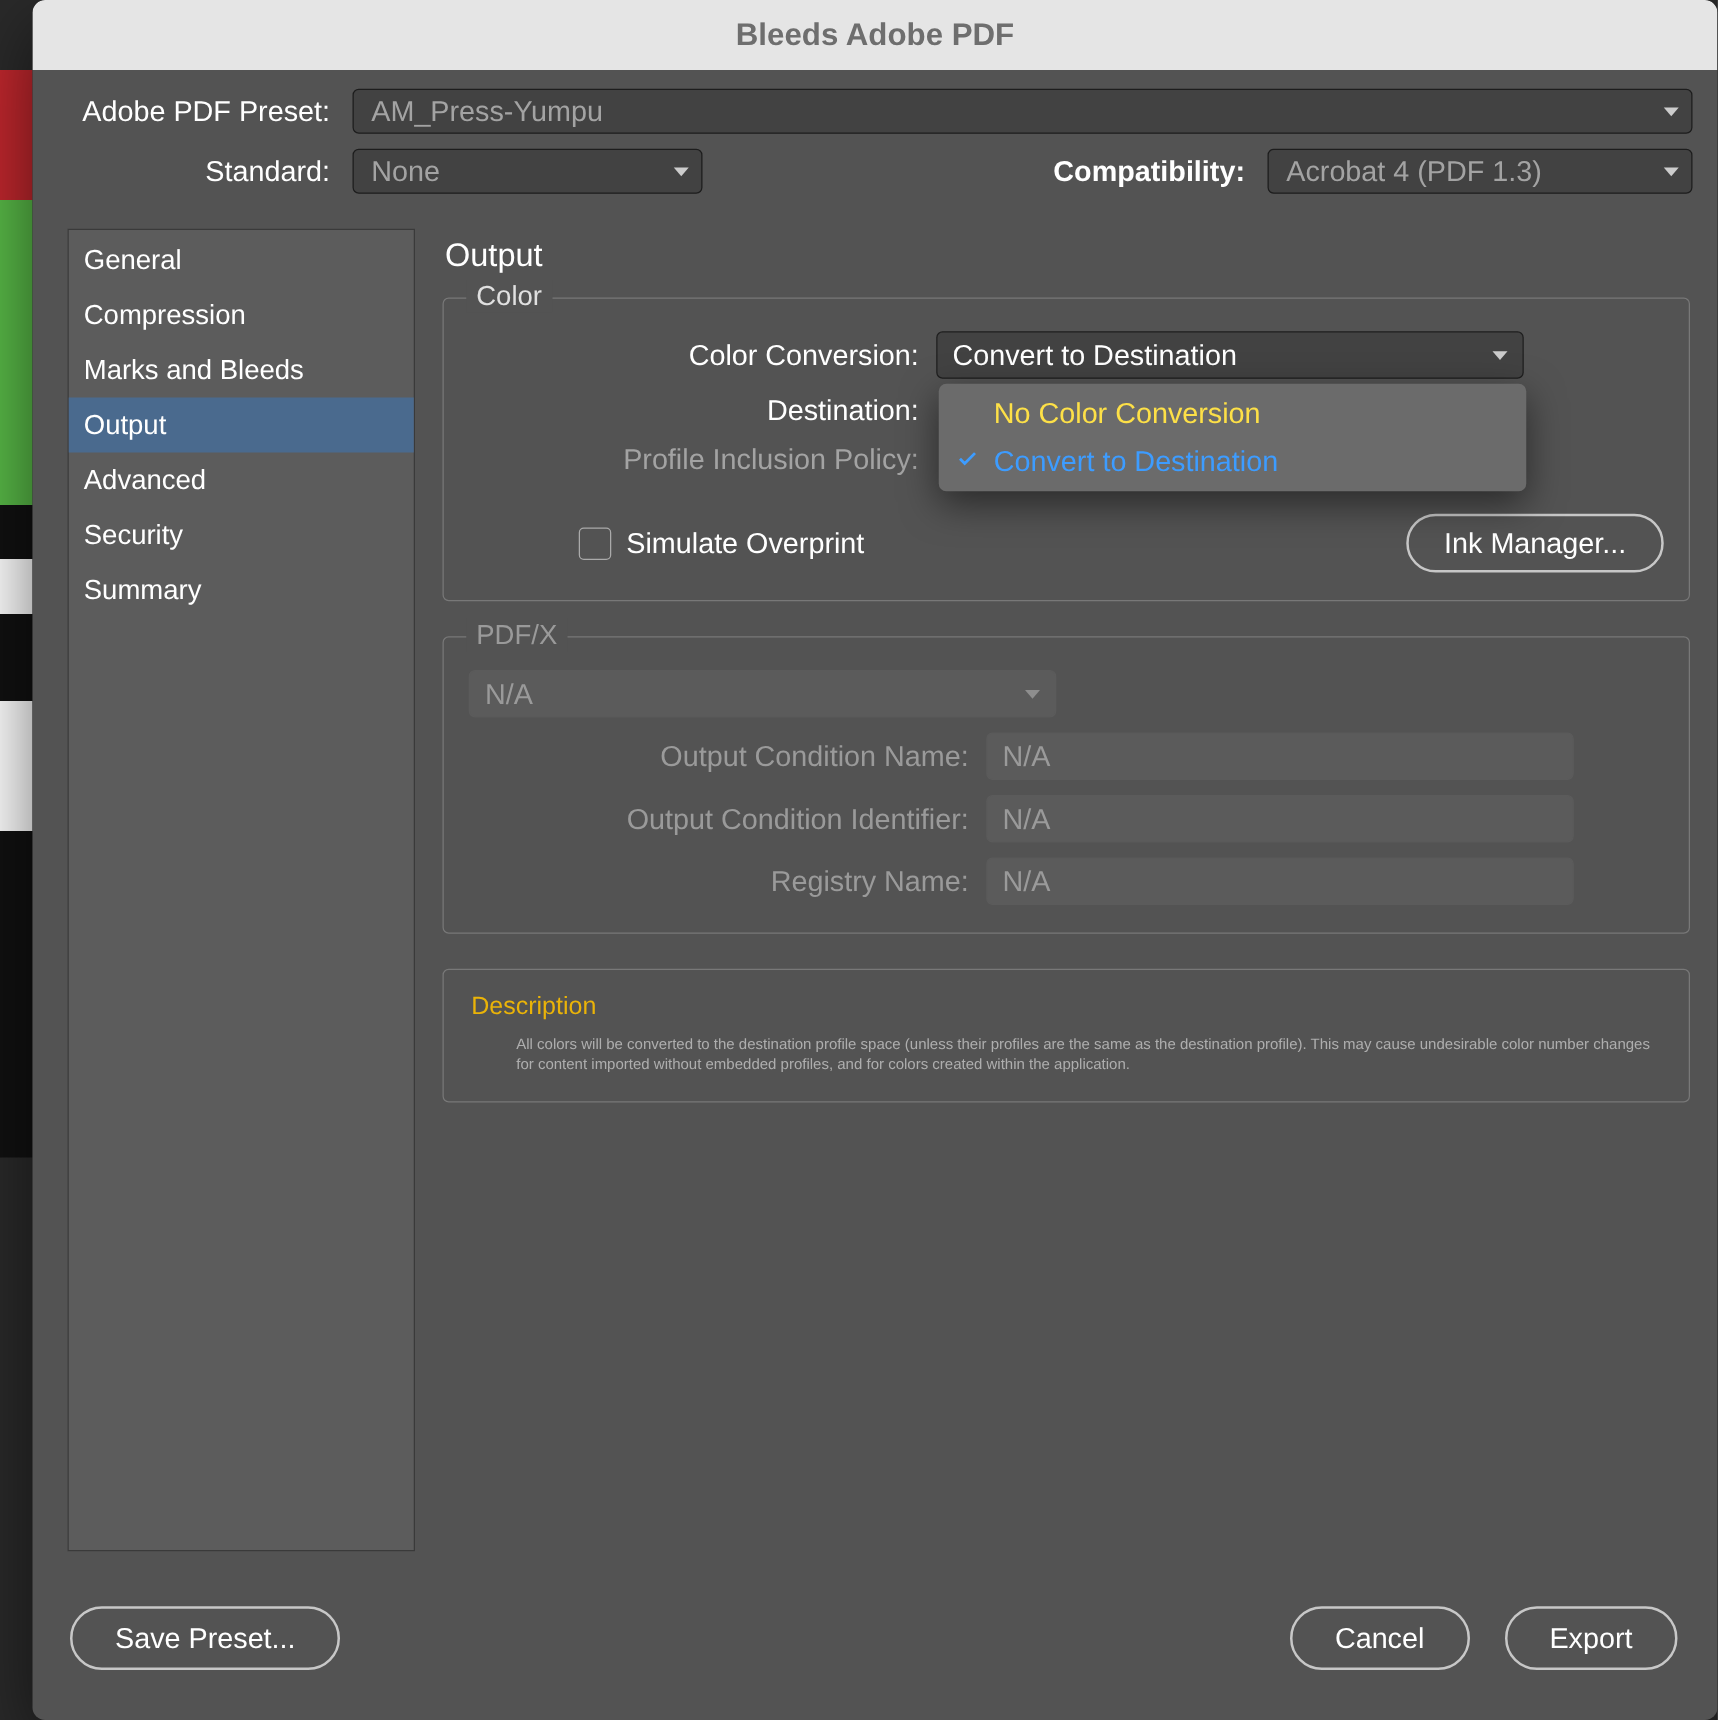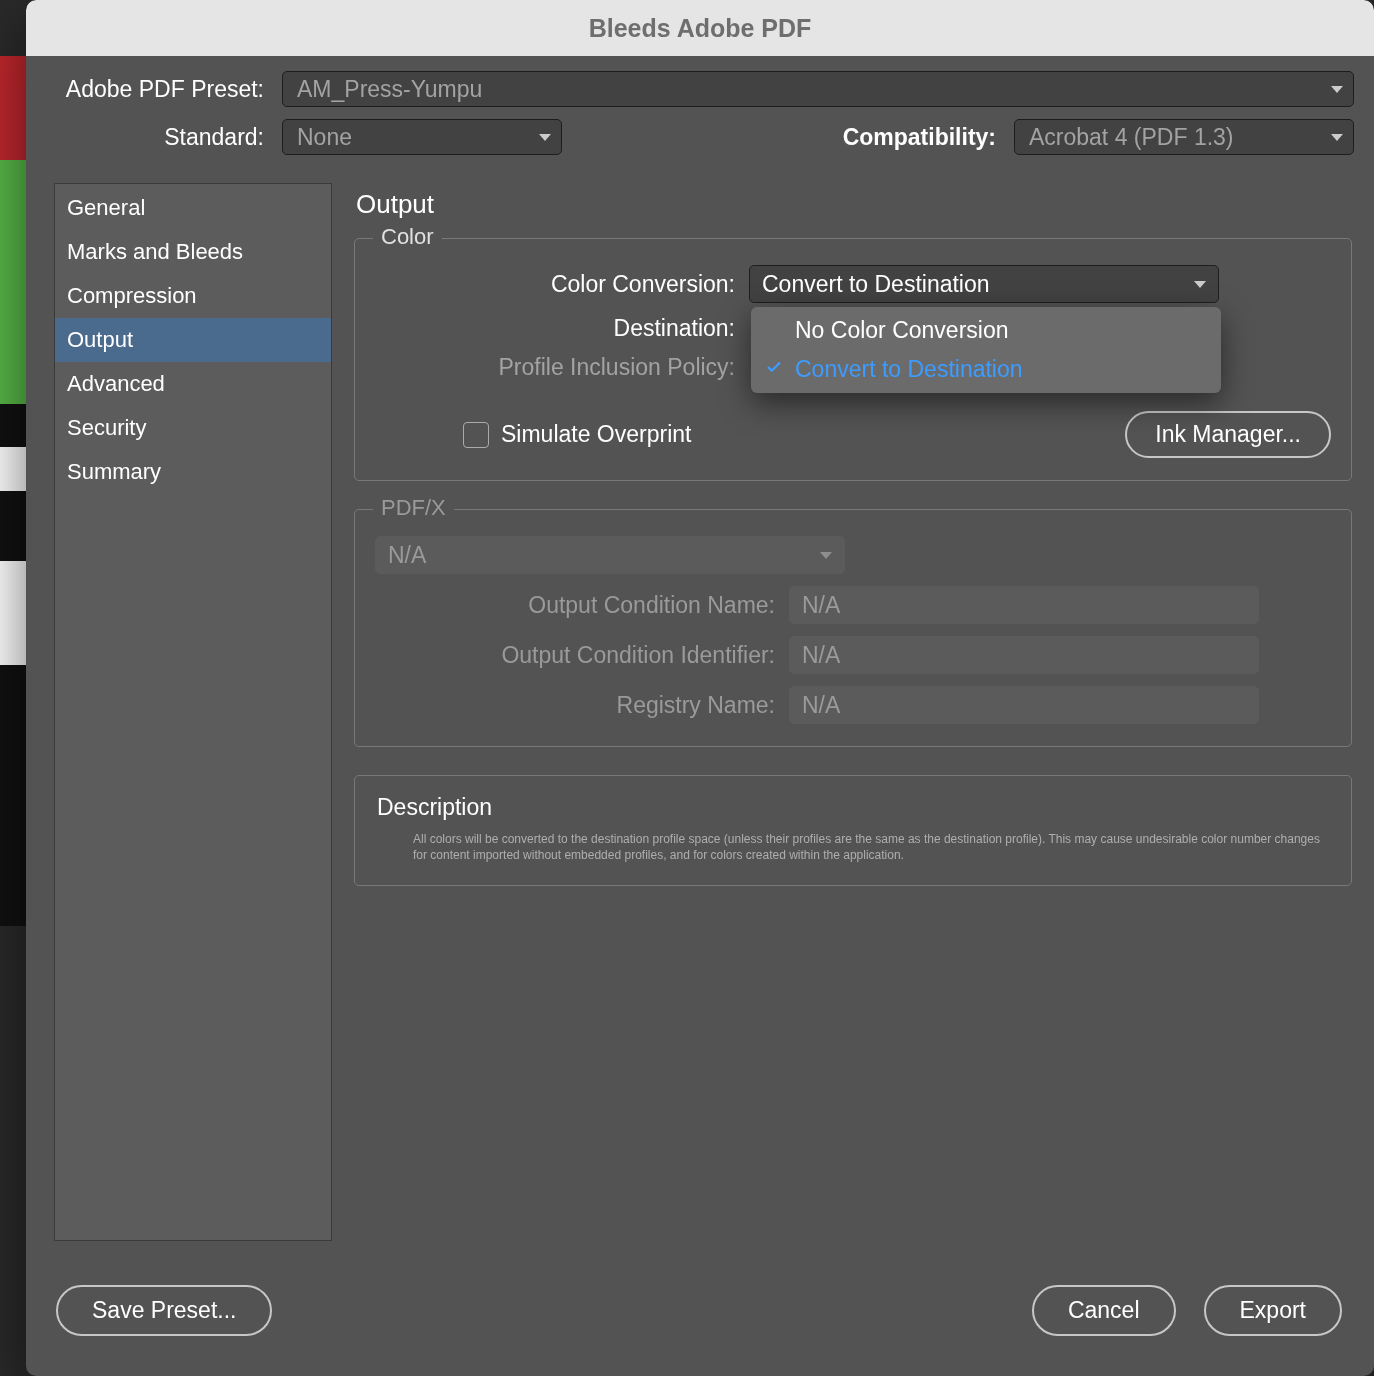--- a/index.html
+++ b/index.html
@@ -118,21 +118,21 @@
 
 .dropdown-pop{
   position:absolute;
   background:#6b6b6b;
   border-radius:6px;
   padding:4px 0;
   box-shadow:0 10px 30px rgba(0,0,0,.5);
   z-index:50;
 }
 .dd-opt{
-  padding:6px 24px 6px 44px;color:#ffffff;font-size:23px;position:relative;cursor:pointer;white-space:nowrap;
+  padding:6px 24px 6px 44px;color:#fde047;font-size:23px;position:relative;cursor:pointer;white-space:nowrap;
 }
 .dd-opt.selected{color:#3d9cff;}
 .dd-opt .check{
   position:absolute;left:14px;top:8px;width:18px;height:18px;
   color:#3d9cff;
 }
 .dd-opt .check svg{width:18px;height:18px;display:block;}
 
 
 .cbrow{display:flex;align-items:center;margin-top:30px;padding-left:88px;gap:12px;}
@@ -144,21 +144,21 @@
 .pill-btn{
   border:2px solid #c7c7c7;border-radius:26px;padding:8px 28px;
   color:#fff;font-size:23px;cursor:pointer;background:transparent;
 }
 
 
 .desc{
   border:1px solid #787878;border-radius:5px;padding:18px 22px 22px 22px;margin:0 2px 0 2px;
   position:relative;
 }
-.desc-title{color:#ffffff;font-size:23px;margin-bottom:10px;}
+.desc-title{color:#eab308;font-size:20px;margin-bottom:10px;}
 .desc-text{color:#aeaeae;font-size:12px;line-height:1.35;padding-left:36px;}
 
 
 .footer{
   display:flex;align-items:center;padding:18px 32px 40px 30px;gap:28px;
 }
 .footer .spacer{flex:1;}
 .btn{
   border:2px solid #c7c7c7;border-radius:26px;padding:10px 34px;
   color:#fff;font-size:23px;cursor:pointer;background:transparent;text-align:right;
@@ -196,22 +196,22 @@
         <span>Acrobat 4 (PDF 1.3)</span>
         <span class="chev"></span>
       </div>
     </div>
   </div>
 
   <div class="body">
 
     <div class="sidebar">
       <div class="sidebar-item">General</div>
+      <div class="sidebar-item">Compression</div>
       <div class="sidebar-item">Marks and Bleeds</div>
-      <div class="sidebar-item">Compression</div>
       <div class="sidebar-item active">Output</div>
       <div class="sidebar-item">Advanced</div>
       <div class="sidebar-item">Security</div>
       <div class="sidebar-item">Summary</div>
     </div>
 
     <div class="main">
       <div class="section-title">Output</div>
 
       <div class="fieldset" style="position:relative;">

